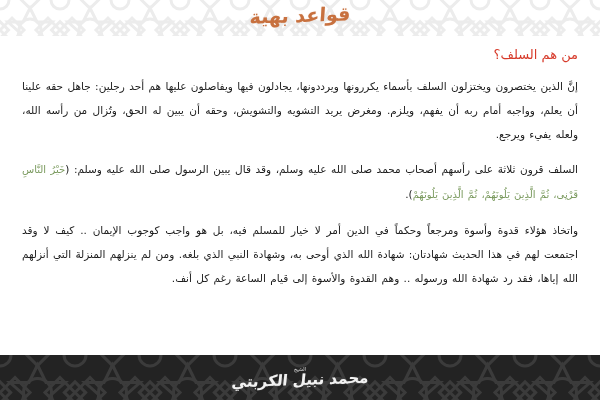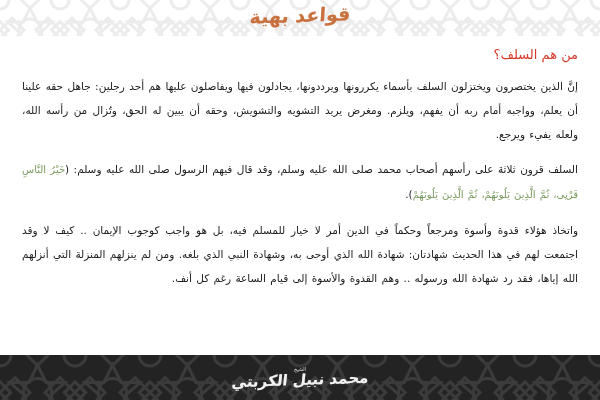--- a/index.html
+++ b/index.html
@@ -177,21 +177,21 @@
       <span>قواعد بهية</span>
     </div>
   </div>
 
   <div class="content">
 
     <div class="section-title">من هم السلف؟</div>
 
     <p class="body-par">إنَّ الذين يختصرون ويختزلون السلف بأسماء يكررونها ويرددونها، يجادلون فيها ويفاصلون عليها هم أحد رجلين: جاهل حقه علينا أن يعلم، وواجبه أمام ربه أن يفهم، ويلزم. ومغرض يريد التشويه والتشويش، وحقه أن يبين له الحق، وتُزال من رأسه الله، ولعله يفيء ويرجع.</p>
 
-    <p class="body-par"><span>السلف قرون ثلاثة على رأسهم أصحاب محمد صلى الله عليه وسلم، وقد قال فيهم الرسول صلى الله عليه وسلم: (</span><span class="hadith">خَيْرُ النَّاسِ قَرْنِى، ثُمَّ الَّذِينَ يَلُونَهُمْ، ثُمَّ الَّذِينَ يَلُونَهُمْ</span><span>).</span></p>
+    <p class="body-par"><span>السلف قرون ثلاثة على رأسهم أصحاب محمد صلى الله عليه وسلم، وقد قال يبين الرسول صلى الله عليه وسلم: (</span><span class="hadith">خَيْرُ النَّاسِ قَرْنِى، ثُمَّ الَّذِينَ يَلُونَهُمْ، ثُمَّ الَّذِينَ يَلُونَهُمْ</span><span>).</span></p>
 
     <p class="body-par">واتخاذ هؤلاء قدوة وأسوة ومرجعاً وحكماً في الدين أمر لا خيار للمسلم فيه، بل هو واجب كوجوب الإيمان .. كيف لا وقد اجتمعت لهم في هذا الحديث شهادتان: شهادة الله الذي أوحى به، وشهادة النبي الذي بلغه. ومن لم ينزلهم المنزلة التي أنزلهم الله إياها، فقد رد شهادة الله ورسوله .. وهم القدوة والأسوة إلى قيام الساعة رغم كل أنف.</p>
 
   </div>
 
   <div class="footer-band">
     <svg class="footer-pattern" viewBox="0 0 600 45" preserveAspectRatio="none" xmlns="http://www.w3.org/2000/svg">
       <defs>
         <pattern id="fpat" x="0" y="0" width="75" height="75" patternUnits="userSpaceOnUse">
           <g fill="none" stroke="#3b3b3b" stroke-width="3">

